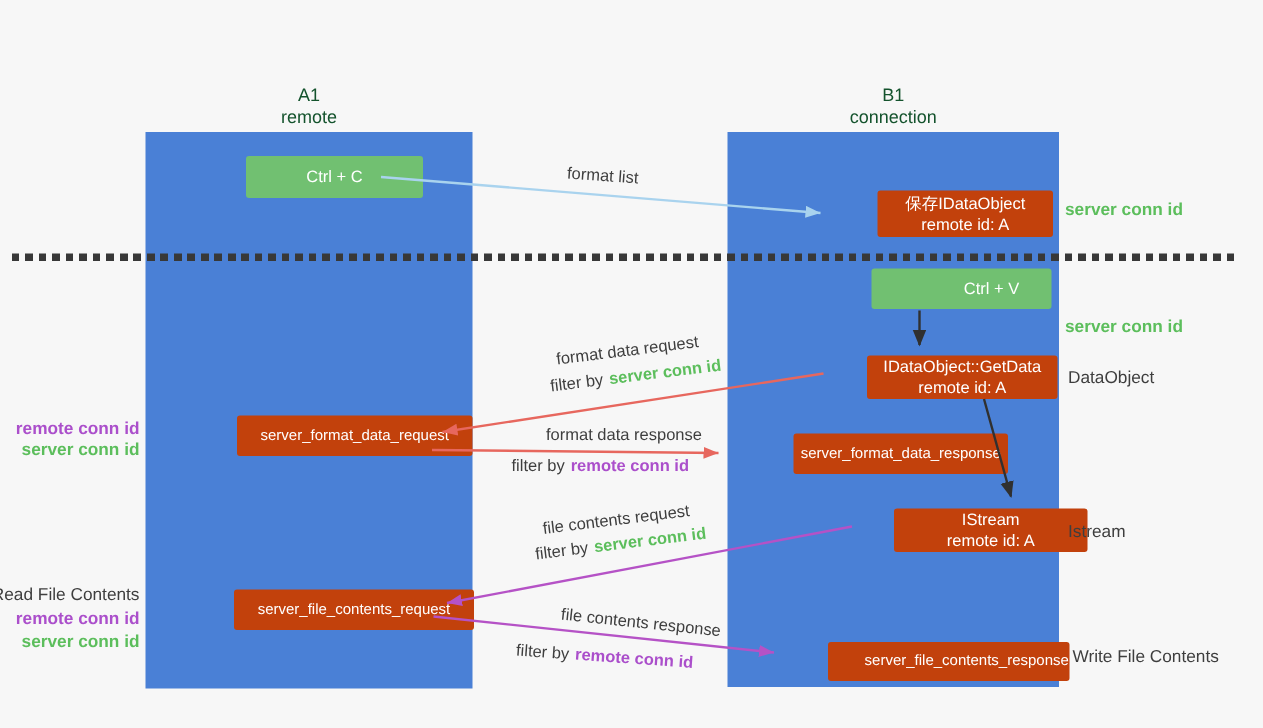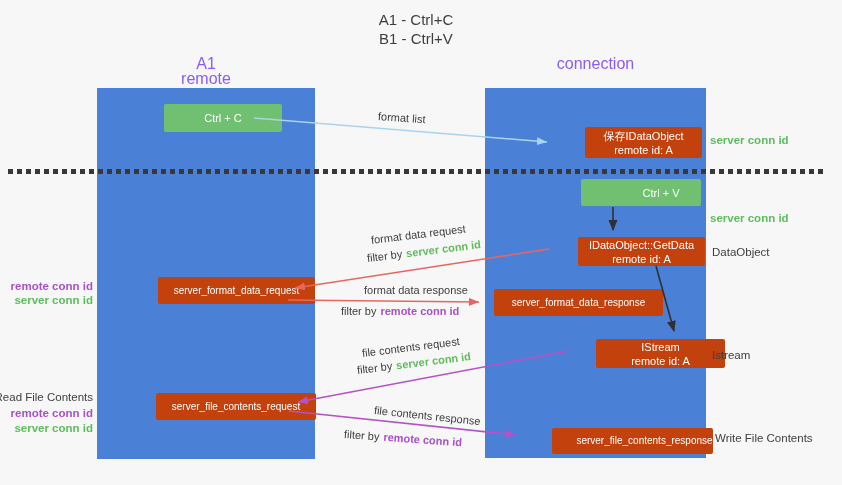--- a/index.html
+++ b/index.html
@@ -7,22 +7,22 @@
   body { font-family: "Liberation Sans", sans-serif; }
   .stage {
     position: relative; width: 842px; height: 485px;
     background: #f7f7f7; overflow: hidden;
   }
   .title {
     position: absolute; left: 0; top: 10px; width: 832px;
     text-align: center; font-size: 15px; line-height: 19px; color: #3e3e3e;
   }
   .col-header {
-    position: absolute; text-align: center; font-size: 16px;
-    line-height: 15px; color: #8b5cf6;
+    position: absolute; text-align: center; font-size: 12px;
+    line-height: 15px; color: #14532d;
   }
   .col-rect { position: absolute; background: #4a80d6; }
   .node {
     position: absolute; display: flex; flex-direction: column;
     align-items: center; justify-content: center;
     color: #ffffff; text-align: center; border-radius: 2px;
     font-size: 11px; line-height: 14px; white-space: nowrap; margin-left: 28px;
   }
   .node.green { background: #71c071; }
   .node.orange { background: #c2410c; }
@@ -43,30 +43,27 @@
   .green-key { color: #5cbe5c; font-weight: bold; }
   .purple-key { color: #ab4fcb; font-weight: bold; }
   .filter-key { margin-left: 4px; }
   svg.arrows { position: absolute; left: 0; top: 0; pointer-events: none; }
 </style>
 </head>
 <body>
 
 <div class="stage">
 
-  <div class="title">
-    <div>A1 - Ctrl+C</div>
-    <div>B1 - Ctrl+V</div>
-  </div>
 
   <div class="col-header" style="left:97px; top:56px; width:218px;">
     <div>A1</div>
     <div>remote</div>
   </div>
   <div class="col-header" style="left:485px; top:56px; width:221px;">
+    <div>B1</div>
     <div>connection</div>
   </div>
 
   <div class="col-rect" style="left:97px; top:88px; width:218px; height:371px;"></div>
   <div class="col-rect" style="left:485px; top:88px; width:221px; height:370px;"></div>
 
   <div class="node green" style="left:136px; top:104px; width:118px; height:28px;">
     <div>Ctrl + C</div>
   </div>
 
@@ -81,21 +78,21 @@
 
   <div class="node orange" style="left:550px; top:237px; width:127px; height:29px;">
     <div>IDataObject::GetData</div>
     <div>remote id: A</div>
   </div>
 
   <div class="node orange small" style="left:130px; top:277px; width:157px; height:27px;">
     <div>server_format_data_request</div>
   </div>
 
-  <div class="node orange small" style="left:466px; top:289px; width:169px; height:27px;">
+  <div class="node orange small" style="left:501px; top:289px; width:143px; height:27px;">
     <div>server_format_data_response</div>
   </div>
 
   <div class="node orange" style="left:568px; top:339px; width:129px; height:29px;">
     <div>IStream</div>
     <div>remote id: A</div>
   </div>
 
   <div class="node orange small" style="left:128px; top:393px; width:160px; height:27px;">
     <div>server_file_contents_request</div>

